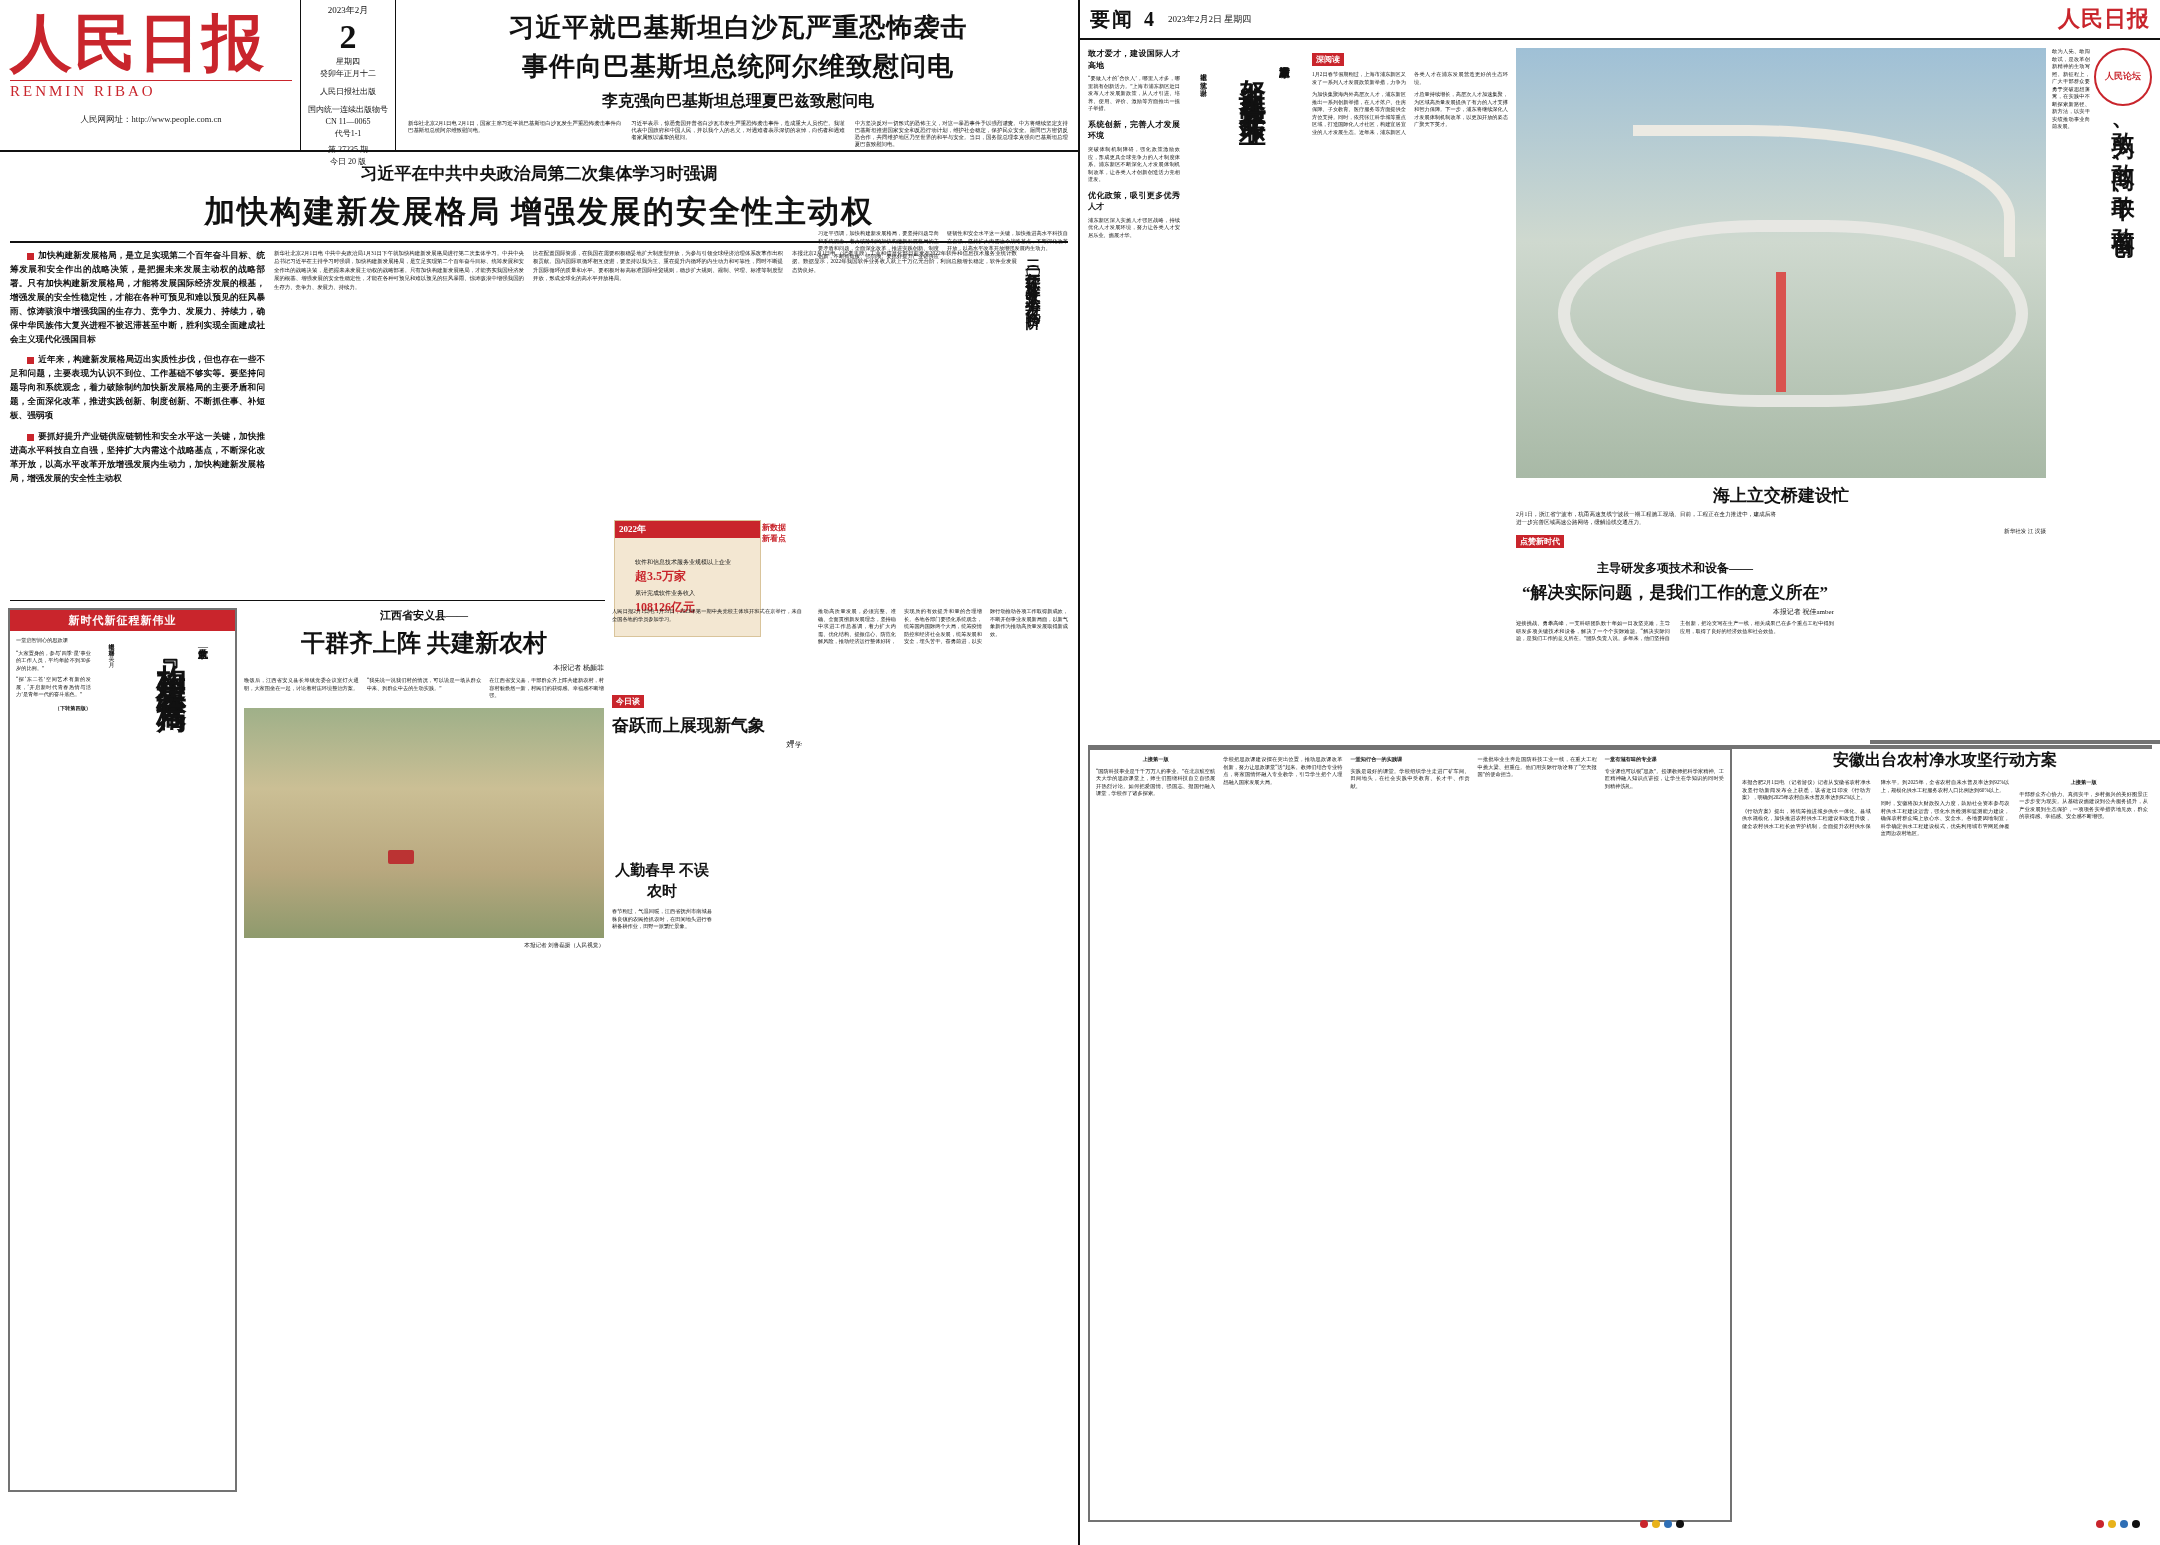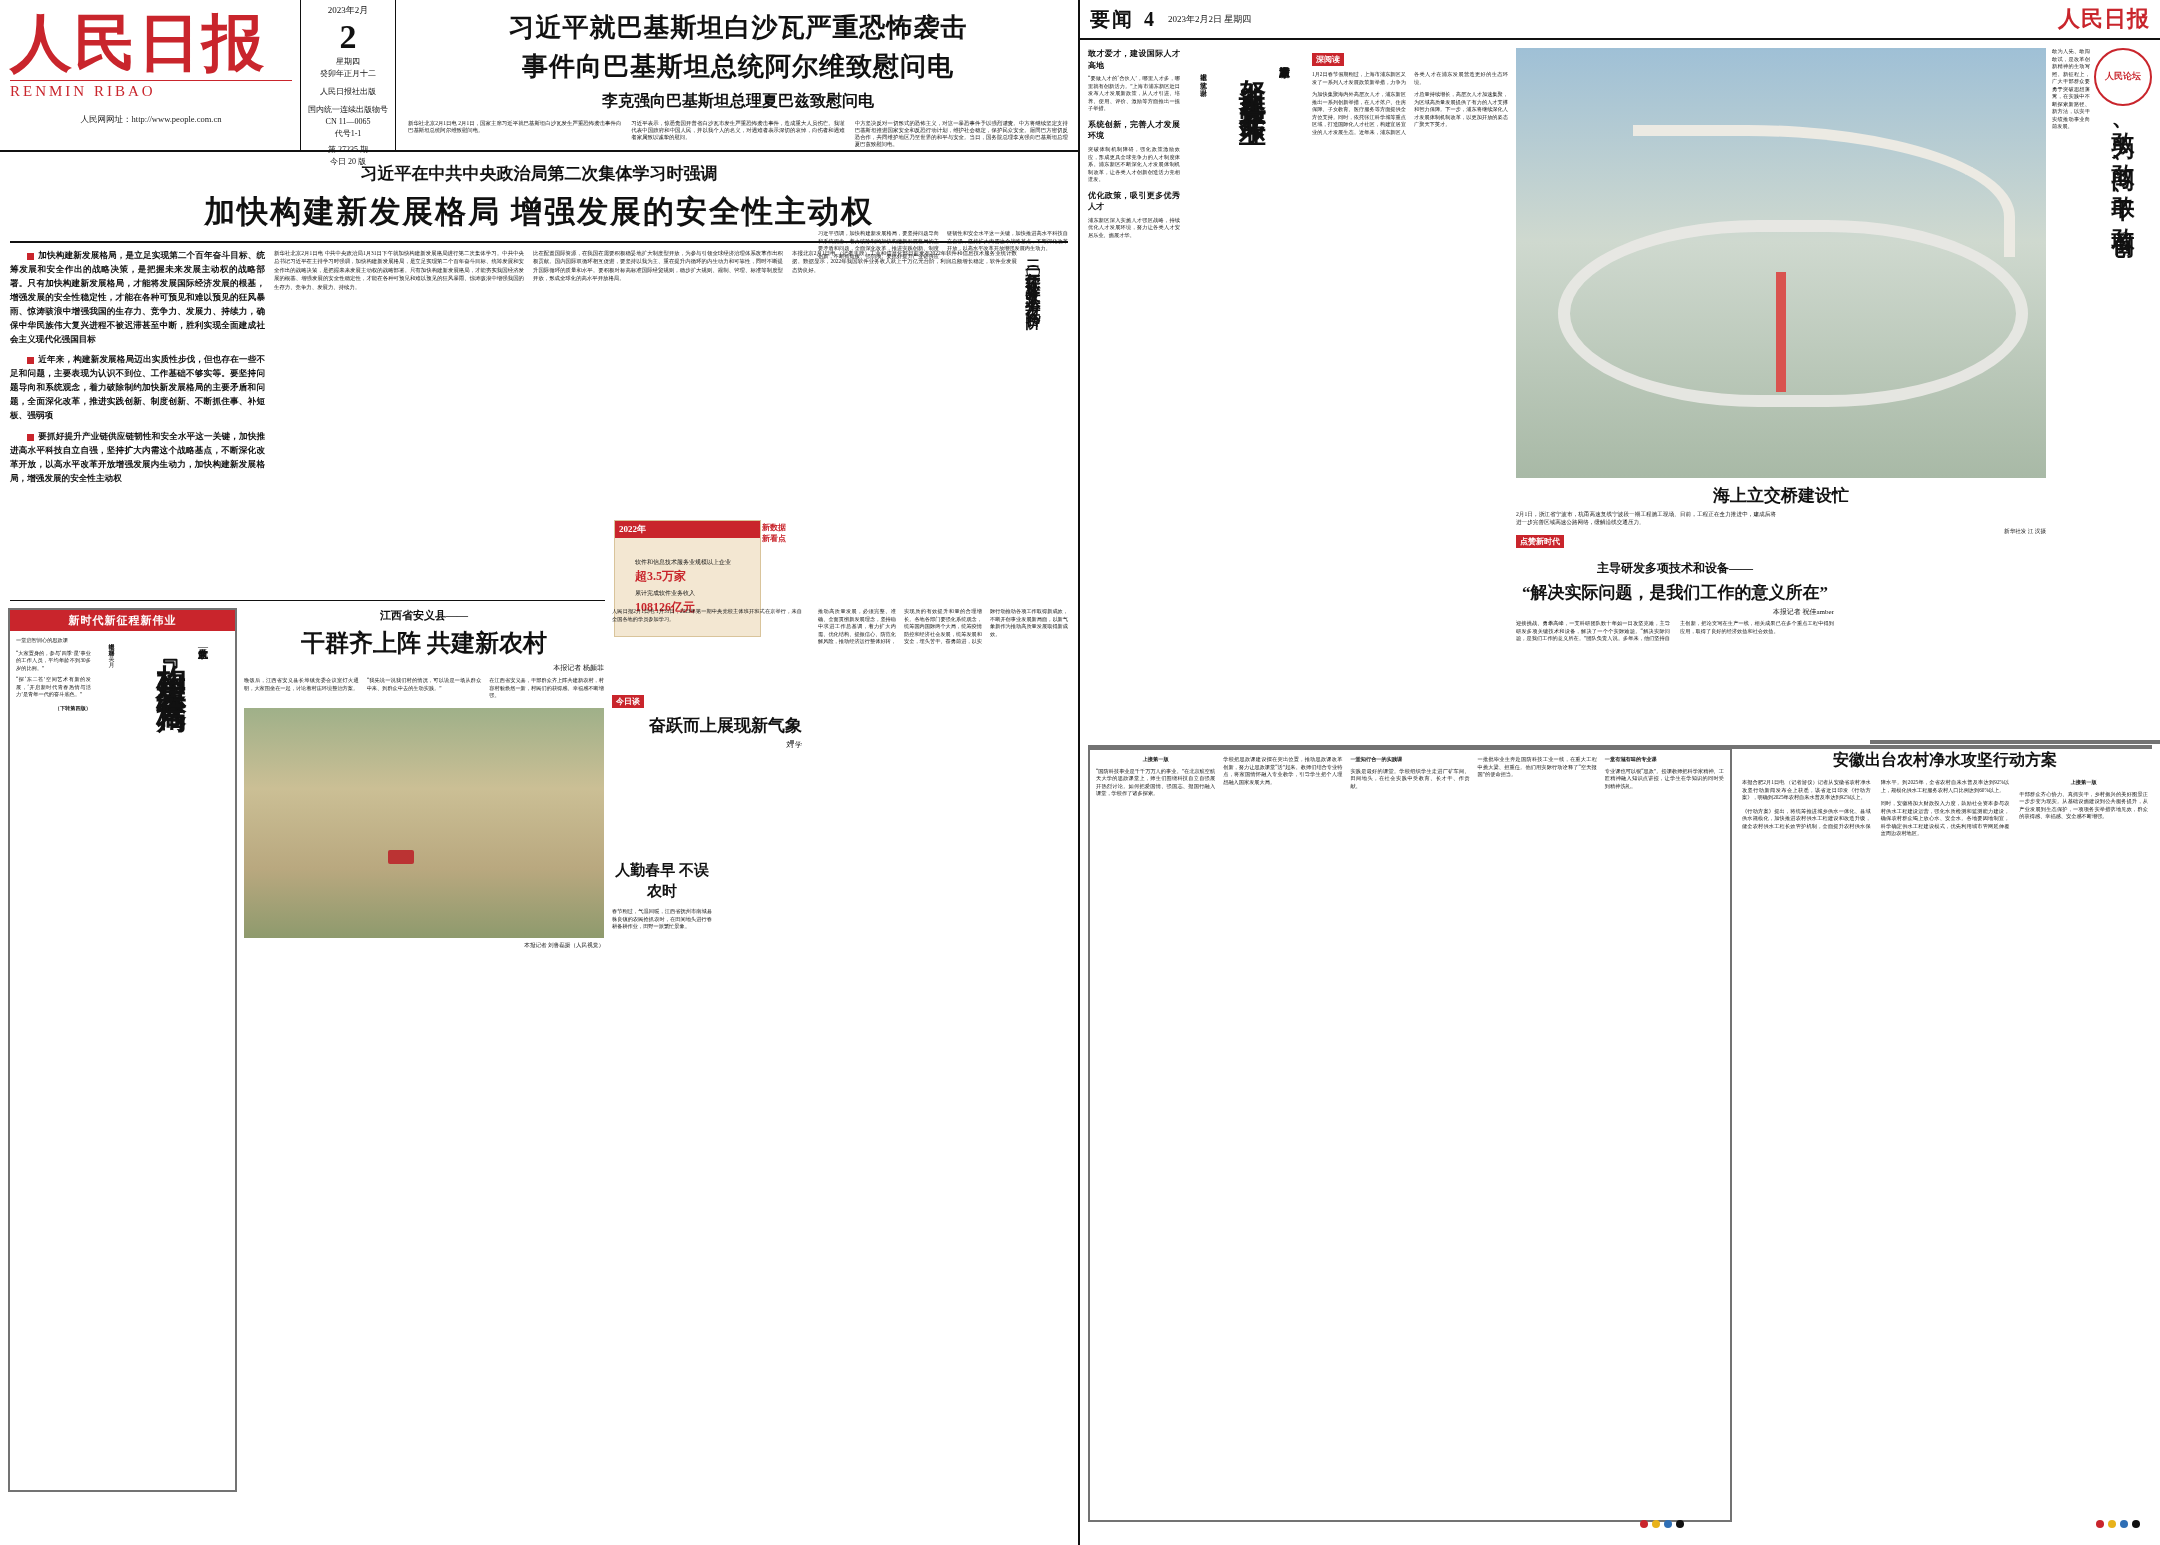--- a/index.html
+++ b/index.html
@@ -175,21 +175,21 @@
       <div class="cap" style="text-align:right;margin-top:3px">本报记者  刘鲁磊摄（人民视觉）</div>
     </div>
 
     <div style="position:absolute;left:612px;top:860px;width:100px">
       <div style="font-size:15px;font-weight:bold;text-align:center;line-height:1.4">人勤春早   不误农时</div>
       <div class="tiny" style="margin-top:6px">春节刚过，气温回暖，江西省抚州市南城县株良镇的农民抢抓农时，在田间地头进行春耕备耕作业，田野一派繁忙景象。</div>
     </div>
 
     <div style="position:absolute;left:612px;top:690px;width:190px">
       <div><span class="redbar">今日谈</span></div>
-      <div style="font-size:17px;font-weight:bold;text-align:right;margin-top:6px">奋跃而上展现新气象</div>
+      <div style="font-size:17px;font-weight:bold;text-align:left;margin-top:6px">奋跃而上展现新气象</div>
       <div style="font-size:7px;text-align:right;margin-top:3px">刘 学</div>
     </div>
 
     <div class="tiny" style="position:absolute;left:612px;top:608px;width:190px;height:70px">人民日报2月1日电  1月31日，2023年第一期中央党校主体班开班式在京举行，来自全国各地的学员参加学习。</div>
     <div class="tiny" style="position:absolute;left:818px;top:608px;width:250px;height:430px;column-count:3;column-gap:8px">
       推动高质量发展，必须完整、准确、全面贯彻新发展理念，坚持稳中求进工作总基调，着力扩大内需、优化结构、提振信心、防范化解风险，推动经济运行整体好转，实现质的有效提升和量的合理增长。各地各部门要强化系统观念，统筹国内国际两个大局，统筹疫情防控和经济社会发展，统筹发展和安全，埋头苦干、奋勇前进，以实际行动推动各项工作取得新成效，不断开创事业发展新局面，以新气象新作为推动高质量发展取得新成效。
     </div>
     <div class="tiny" style="position:absolute;left:818px;top:230px;width:250px;height:350px;column-count:2;column-gap:8px">
       习近平强调，加快构建新发展格局，要坚持问题导向和系统观念，着力破除制约加快构建新发展格局的主要矛盾和问题，全面深化改革，推进实践创新、制度创新，不断抓短板、强弱项。要抓好提升产业链供应链韧性和安全水平这一关键，加快推进高水平科技自立自强，坚持扩大内需这个战略基点，不断深化改革开放，以高水平改革开放增强发展内生动力。
     </div>

